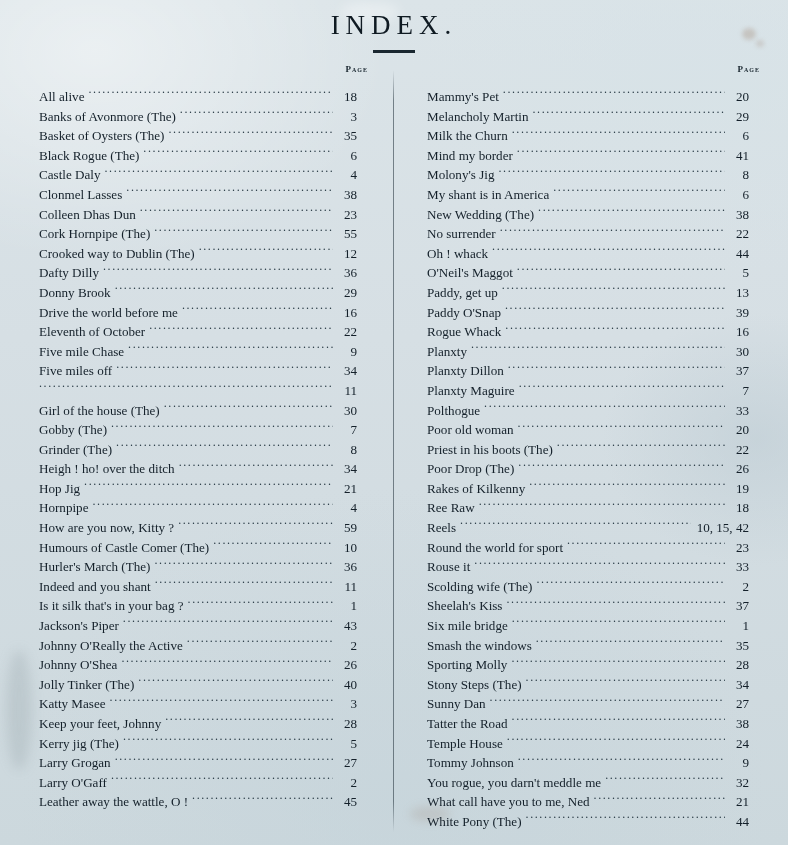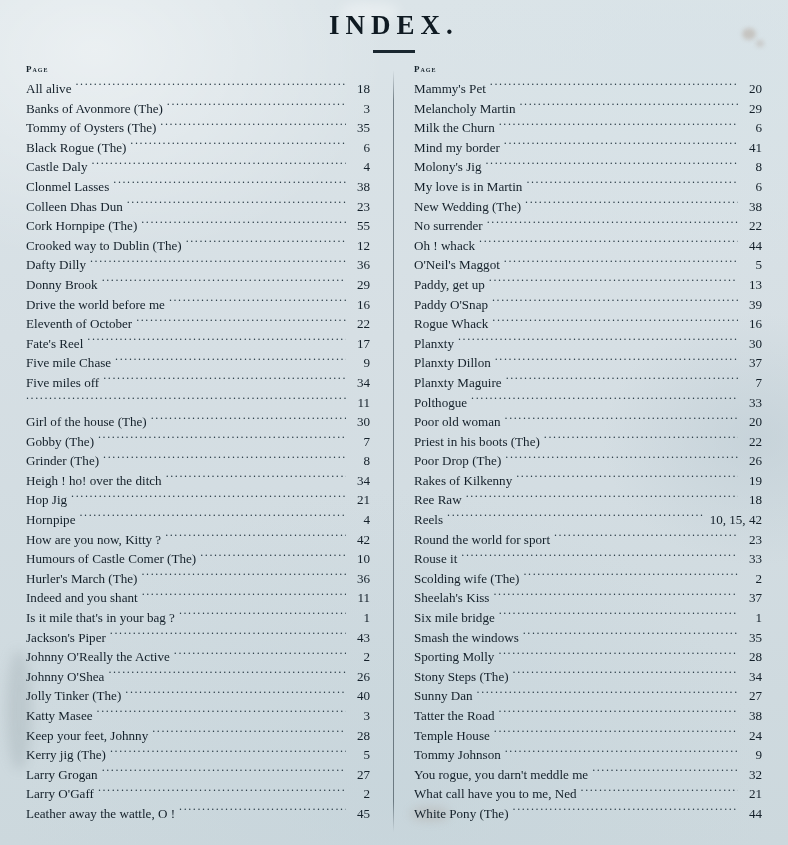--- a/index.html
+++ b/index.html
@@ -38,21 +38,21 @@
   .s5 { left: 340px; top: 2px;  width: 60px; height: 20px; background: rgba(255,255,255,0.35); filter: blur(6px); }
 
   .title {
     position: absolute;
     top: 10px;
     left: 0;
     right: 0;
     text-align: center;
     font-size: 27px;
     letter-spacing: 6px;
-    font-weight: bold;
+    font-weight: normal;
     font-family: "Liberation Serif", serif;
     color: #0f1a22;
   }
   .title-rule {
     position: absolute;
     top: 50px;
     left: 50%;
     transform: translateX(-50%);
     width: 42px;
     height: 3px;
@@ -77,33 +77,33 @@
   .divider {
     position: absolute;
     left: 393px;
     top: 70px;
     width: 1px;
     height: 762px;
     background: linear-gradient(180deg, rgba(30,45,55,0) 0%, rgba(30,45,55,0.55) 4%, rgba(30,45,55,0.55) 96%, rgba(30,45,55,0) 100%);
   }
 
   .page-head {
-    text-align: left;
+    text-align: right;
     font-size: 9px;
     letter-spacing: 1px;
     font-variant: small-caps;
     font-weight: bold;
     color: #17242d;
-    margin-bottom: 5px;
+    margin-bottom: 11px;
     padding-right: 2px;
   }
 
   ul.entries {
     list-style: none;
-    margin: 0;
+    margin: 13px;
     padding: 0;
   }
   li.entry {
     display: flex;
     align-items: baseline;
     font-size: 13.1px;
     line-height: 19.6px;
     height: 19.6px;
     white-space: nowrap;
     color: #14202a;
@@ -159,21 +159,21 @@
             <span class="name">All alive</span>
             <span class="leader"></span>
             <span class="pg">18</span>
           </li>
           <li class="entry">
             <span class="name">Banks of Avonmore (The)</span>
             <span class="leader"></span>
             <span class="pg">3</span>
           </li>
           <li class="entry">
-            <span class="name">Tommy of Oysters (The)</span>
+            <span class="name">Basket of Oysters (The)</span>
             <span class="leader"></span>
             <span class="pg">35</span>
           </li>
           <li class="entry">
             <span class="name">Black Rogue (The)</span>
             <span class="leader"></span>
             <span class="pg">6</span>
           </li>
           <li class="entry">
             <span class="name">Castle Daly</span>
@@ -214,25 +214,20 @@
             <span class="name">Drive the world before me</span>
             <span class="leader"></span>
             <span class="pg">16</span>
           </li>
           <li class="entry">
             <span class="name">Eleventh of October</span>
             <span class="leader"></span>
             <span class="pg">22</span>
           </li>
           <li class="entry">
-            <span class="name">Fate's Reel</span>
-            <span class="leader"></span>
-            <span class="pg">17</span>
-          </li>
-          <li class="entry">
             <span class="name">Five mile Chase</span>
             <span class="leader"></span>
             <span class="pg">9</span>
           </li>
           <li class="entry">
             <span class="name">Five miles off</span>
             <span class="leader"></span>
             <span class="pg">34</span>
           </li>
           <li class="entry">
@@ -265,39 +260,39 @@
             <span class="pg">21</span>
           </li>
           <li class="entry">
             <span class="name">Hornpipe</span>
             <span class="leader"></span>
             <span class="pg">4</span>
           </li>
           <li class="entry">
             <span class="name">How are you now, Kitty ?</span>
             <span class="leader"></span>
-            <span class="pg">42</span>
+            <span class="pg">59</span>
           </li>
           <li class="entry">
             <span class="name">Humours of Castle Comer (The)</span>
             <span class="leader"></span>
             <span class="pg">10</span>
           </li>
           <li class="entry">
             <span class="name">Hurler's March (The)</span>
             <span class="leader"></span>
             <span class="pg">36</span>
           </li>
           <li class="entry">
             <span class="name">Indeed and you shant</span>
             <span class="leader"></span>
             <span class="pg">11</span>
           </li>
           <li class="entry">
-            <span class="name">Is it mile that's in your bag ?</span>
+            <span class="name">Is it silk that's in your bag ?</span>
             <span class="leader"></span>
             <span class="pg">1</span>
           </li>
           <li class="entry">
             <span class="name">Jackson's Piper</span>
             <span class="leader"></span>
             <span class="pg">43</span>
           </li>
           <li class="entry">
             <span class="name">Johnny O'Really the Active</span>
@@ -368,21 +363,21 @@
             <span class="name">Mind my border</span>
             <span class="leader"></span>
             <span class="pg">41</span>
           </li>
           <li class="entry">
             <span class="name">Molony's Jig</span>
             <span class="leader"></span>
             <span class="pg">8</span>
           </li>
           <li class="entry">
-            <span class="name">My love is in Martin</span>
+            <span class="name">My shant is in America</span>
             <span class="leader"></span>
             <span class="pg">6</span>
           </li>
           <li class="entry">
             <span class="name">New Wedding (The)</span>
             <span class="leader"></span>
             <span class="pg">38</span>
           </li>
           <li class="entry">
             <span class="name">No surrender</span>

